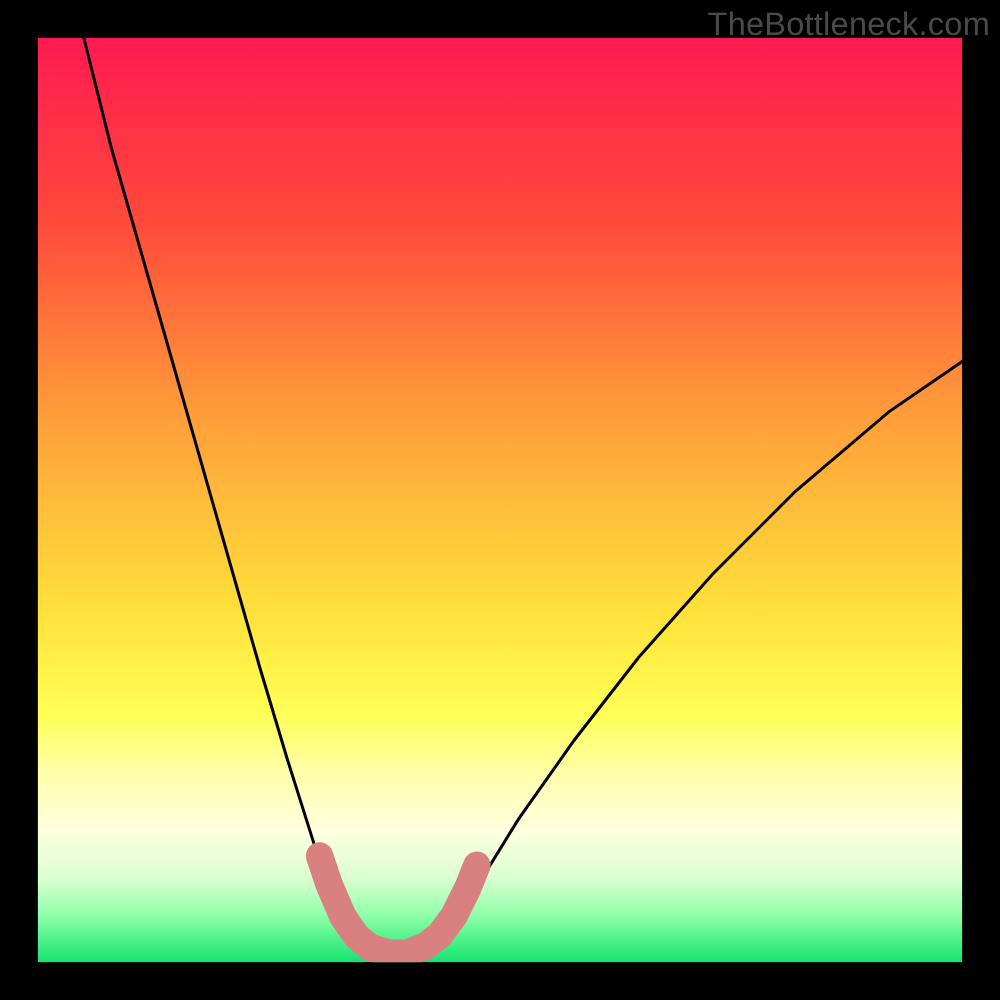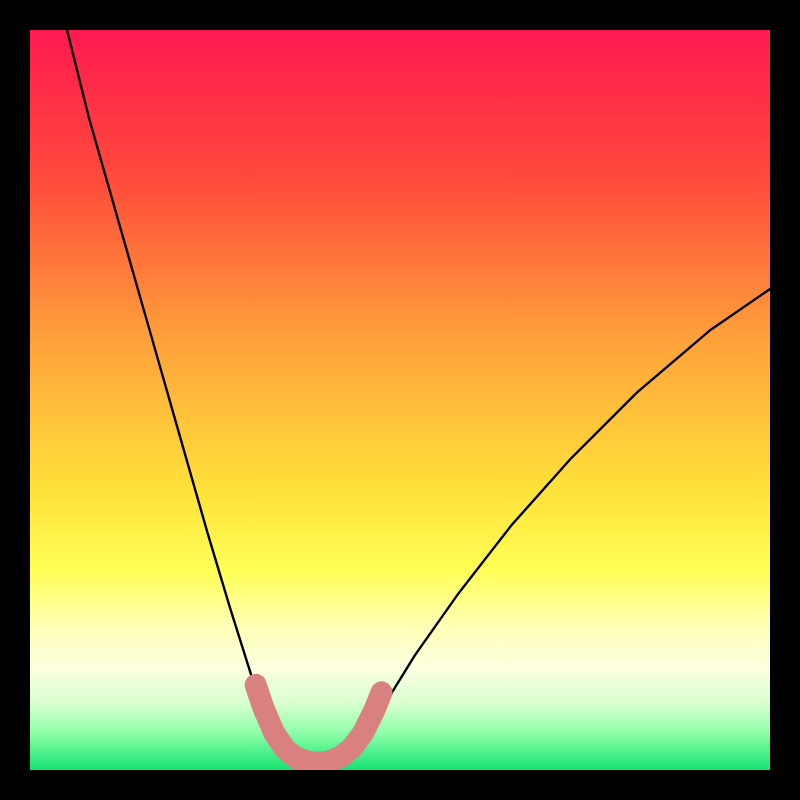--- a/index.html
+++ b/index.html
@@ -33,20 +33,21 @@
     font-weight: 500;
     letter-spacing: 0.2px;
     user-select: none;
   }
   svg { display: block; }
 </style>
 </head>
 <body>
 
 <div class="frame">
+  <div class="watermark">TheBottleneck.com</div>
   <div class="plot">
     <svg id="chart-svg" viewBox="0 0 740 740" width="740" height="740" preserveAspectRatio="none">
       <defs>
         <linearGradient id="bg-grad" x1="0" y1="0" x2="0" y2="1">
             <stop offset="0%" stop-color="#ff1a51"></stop>
             <stop offset="20%" stop-color="#ff4a3b"></stop>
             <stop offset="42%" stop-color="#ffa23a"></stop>
             <stop offset="62%" stop-color="#ffe13a"></stop>
             <stop offset="73%" stop-color="#ffff55"></stop>
             <stop offset="80%" stop-color="#ffffb0"></stop>

